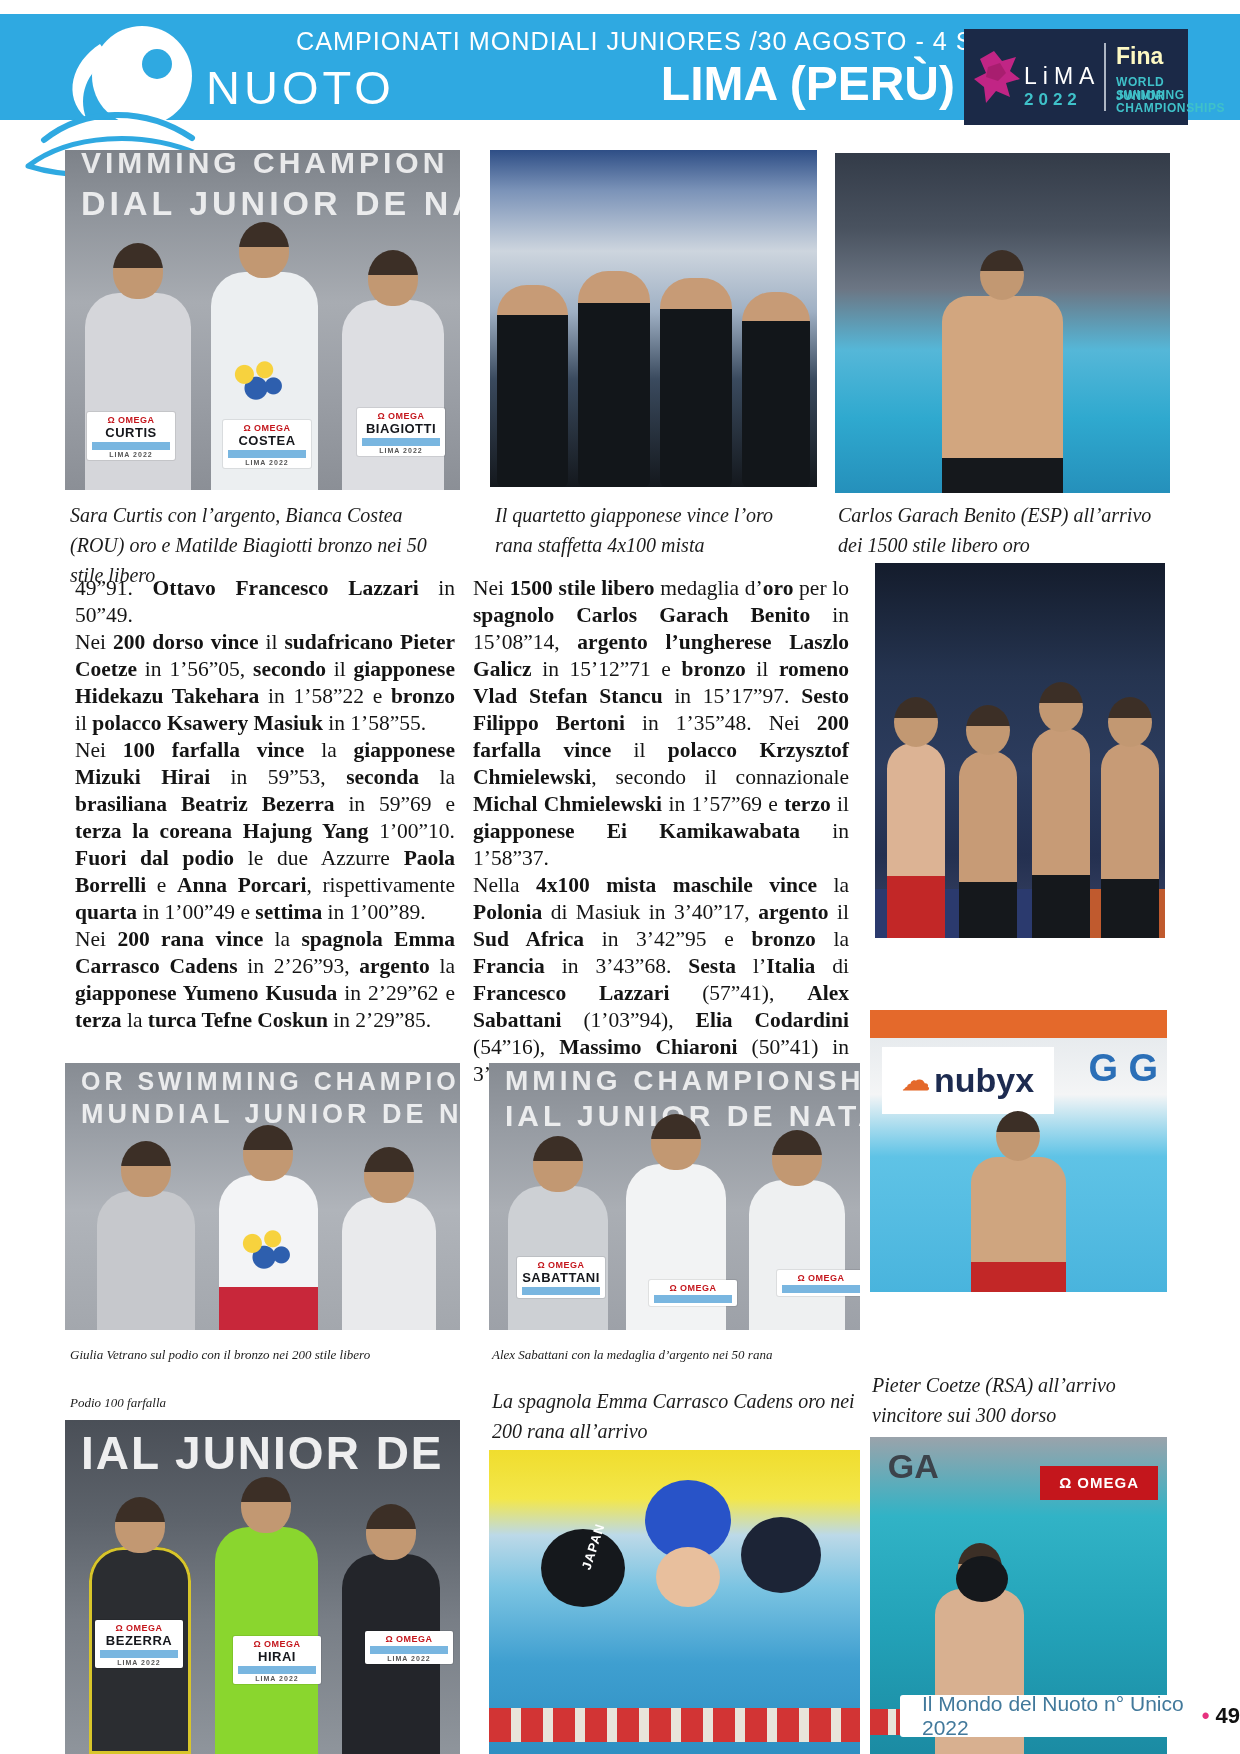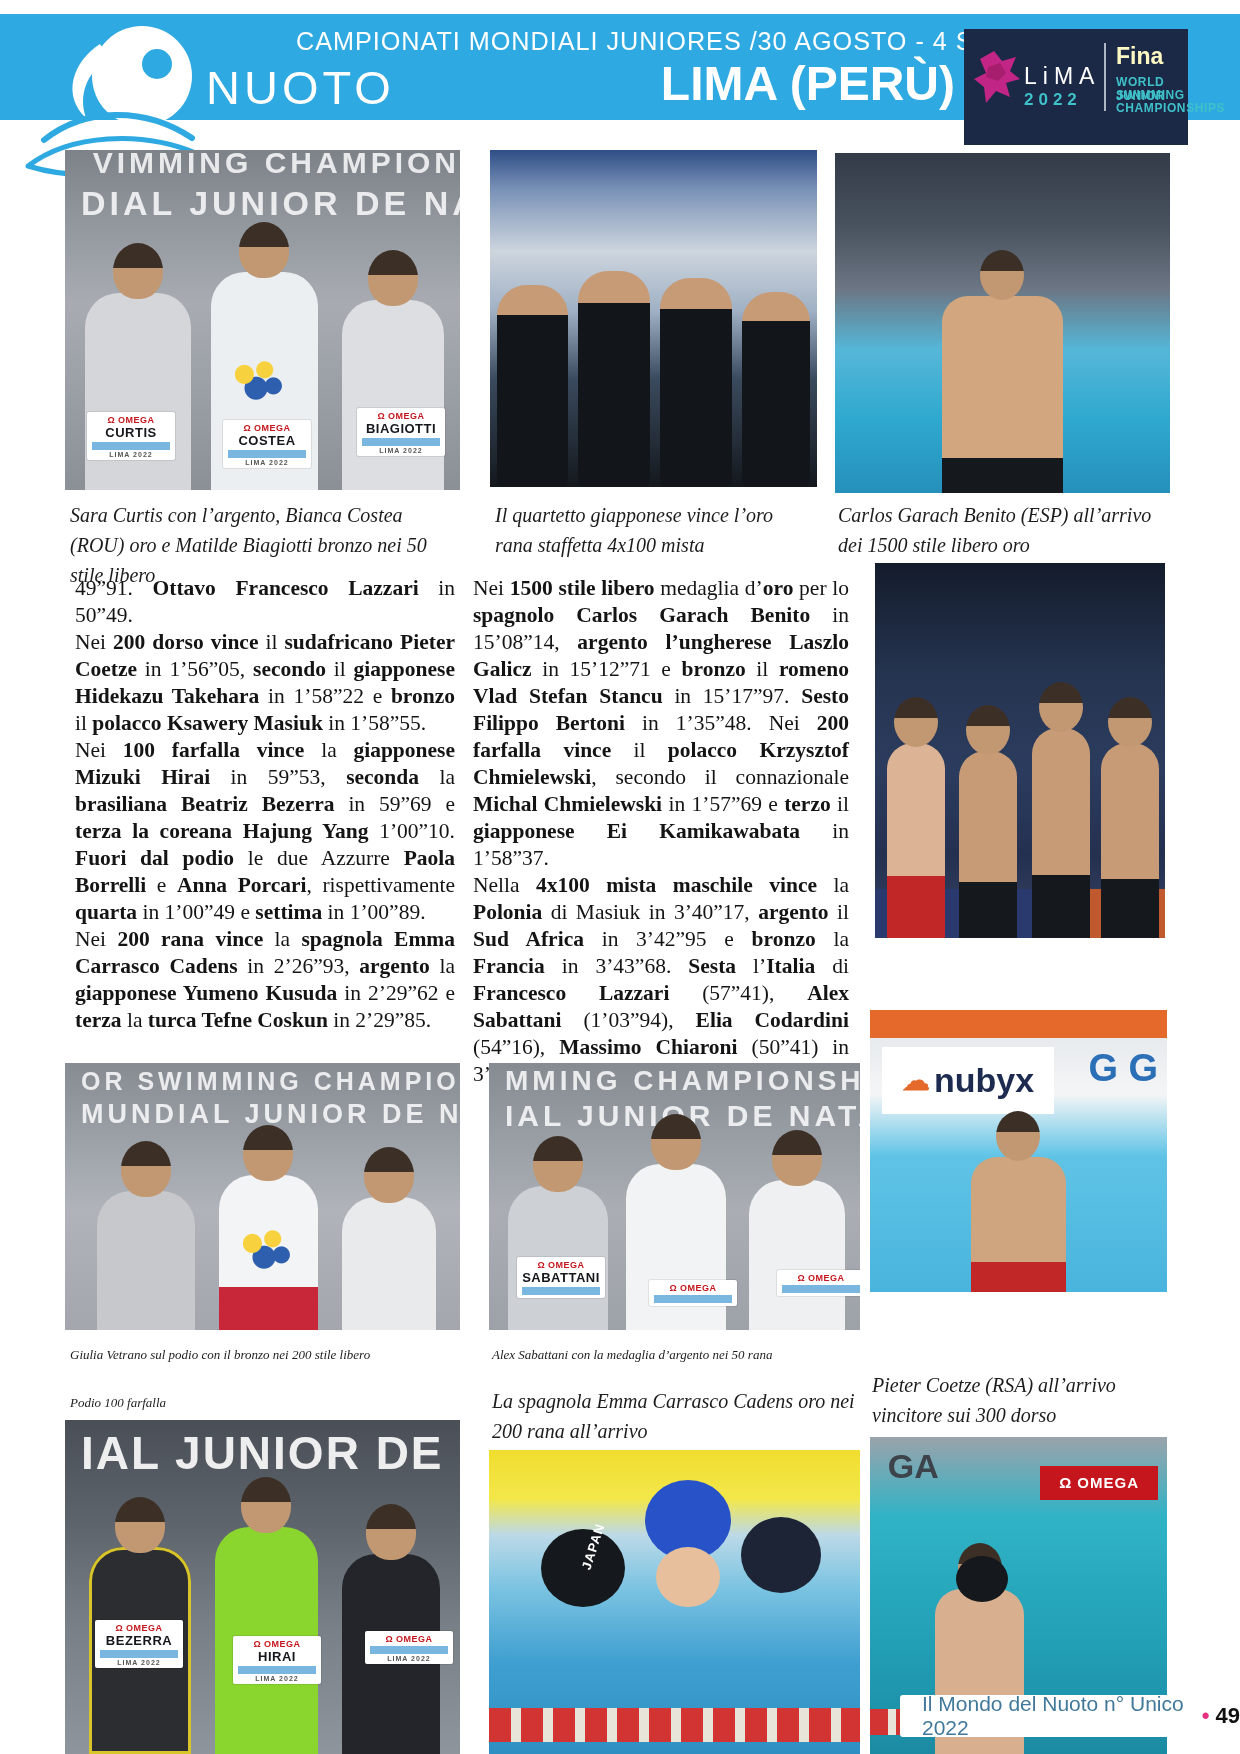--- a/index.html
+++ b/index.html
@@ -9,34 +9,34 @@
   
   .band{position:absolute;left:0;top:14px;width:1240px;height:106px;background:#2FA9E1;}
   .logo{position:absolute;left:14px;top:14px;}
   .category{position:absolute;left:296px;top:26px;width:660px;color:#fff;
             font-size:26px;font-weight:400;letter-spacing:1px;transform:scaleX(.97);
             transform-origin:left;white-space:nowrap;}
   .nuoto{position:absolute;left:206px;top:60px;color:#fff;font-size:47px;font-weight:400;
          letter-spacing:4px;}
   .location{position:absolute;left:555px;top:56px;width:400px;text-align:right;color:#fff;
             font-size:48px;font-weight:700;letter-spacing:0px;}
-  .badge{position:absolute;left:964px;top:29px;width:224px;height:116px;background:#1B2947;}
+  .badge{position:absolute;left:964px;top:29px;width:224px;height:96px;background:#1B2947;}
   .badge .jag{position:absolute;left:8px;top:20px;}
   .b-city{position:absolute;left:60px;top:34px;color:#fff;font-size:23px;letter-spacing:6px;}
   .b-year{position:absolute;left:60px;top:61px;color:#3FC1C9;font-size:17px;font-weight:700;
           letter-spacing:5px;}
   .b-div{position:absolute;left:140px;top:14px;width:2px;height:68px;background:#aeb6c4;}
   .b-org{position:absolute;left:152px;top:14px;color:#fef9c3;font-size:23px;font-weight:700;}
   .b-e{position:absolute;left:152px;color:#3FC1C9;font-size:12px;font-weight:700;
        letter-spacing:.6px;}
 
   
   .ph{position:absolute;overflow:hidden;}
   .bg{position:absolute;inset:0;}
-  .bd{position:absolute;left:16px;right:0;text-align:right;white-space:nowrap;overflow:hidden;
+  .bd{position:absolute;left:16px;right:0;text-align:left;white-space:nowrap;overflow:hidden;
       color:rgba(255,255,255,.82);font-weight:700;letter-spacing:4px;}
   .pers{position:absolute;bottom:0;border-radius:34px 34px 0 0;}
   .pers::before{content:"";position:absolute;top:-50px;left:50%;transform:translateX(-50%);
       width:50px;height:56px;border-radius:50% 50% 46% 46%;
       background:linear-gradient(180deg,#3c2f26 44%,#c29872 44%);}
   .bib{position:absolute;width:88px;background:#fff;text-align:center;padding:3px 0 2px;
        border-radius:2px;box-shadow:0 0 0 1px rgba(0,0,0,.08);}
   .bib-o{color:#c4161c;font-size:9px;font-weight:700;letter-spacing:.5px;}
   .bib-n{color:#15171c;font-size:13px;font-weight:700;letter-spacing:.5px;}
   .bib-s{height:8px;background:#79b6e0;margin:2px 5px 1px;}

